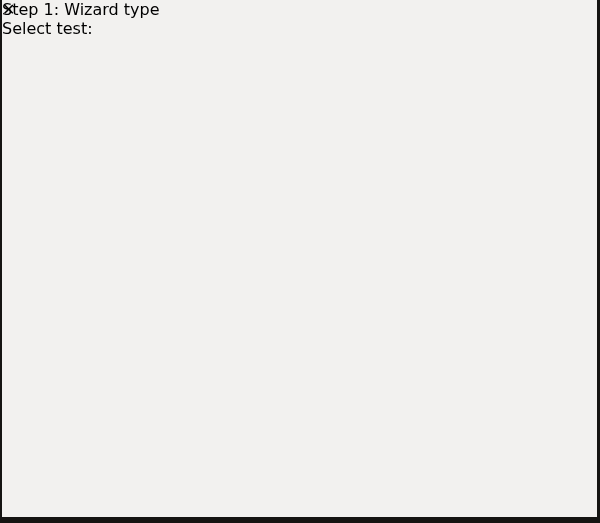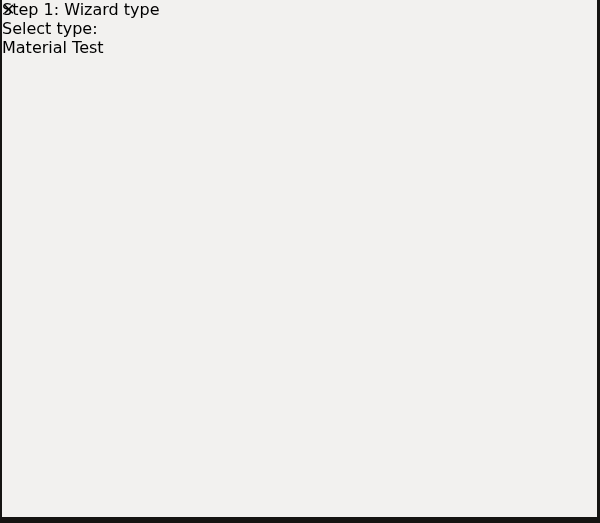--- a/index.html
+++ b/index.html
@@ -91,39 +91,19 @@
     <div class="close-btn">
       <span>✕</span>
     </div>
   </div>
 
   <div class="header">
     <span>Step 1: Wizard type</span>
   </div>
 
   <div class="content">
-    <div class="select-label">Select type:</div>
+    <div class="select-label">Select test:</div>
 
-    <div class="tile tile-sel">
-      <div class="photo">
-        <div class="cyl-interior"></div>
-        <div class="col-left"></div>
-        <div class="col-right"></div>
-        <div class="seam seam1"></div>
-        <div class="seam seam2"></div>
-        <div class="base-disc"></div>
-        <div class="base-top"></div>
-        <div class="base-dark"></div>
-        <div class="platen"></div>
-        <div class="specimen"></div>
-        <div class="ring-top"></div>
-        <div class="collar"></div>
-        <div class="tube"></div>
-        <div class="tube-cap"></div>
-        <div class="white-ring"></div>
-      </div>
-      <div class="tile-label lbl-mat">Material Test</div>
-    </div>
 
   </div>
 
 
 </div>
 
 </body></html>

